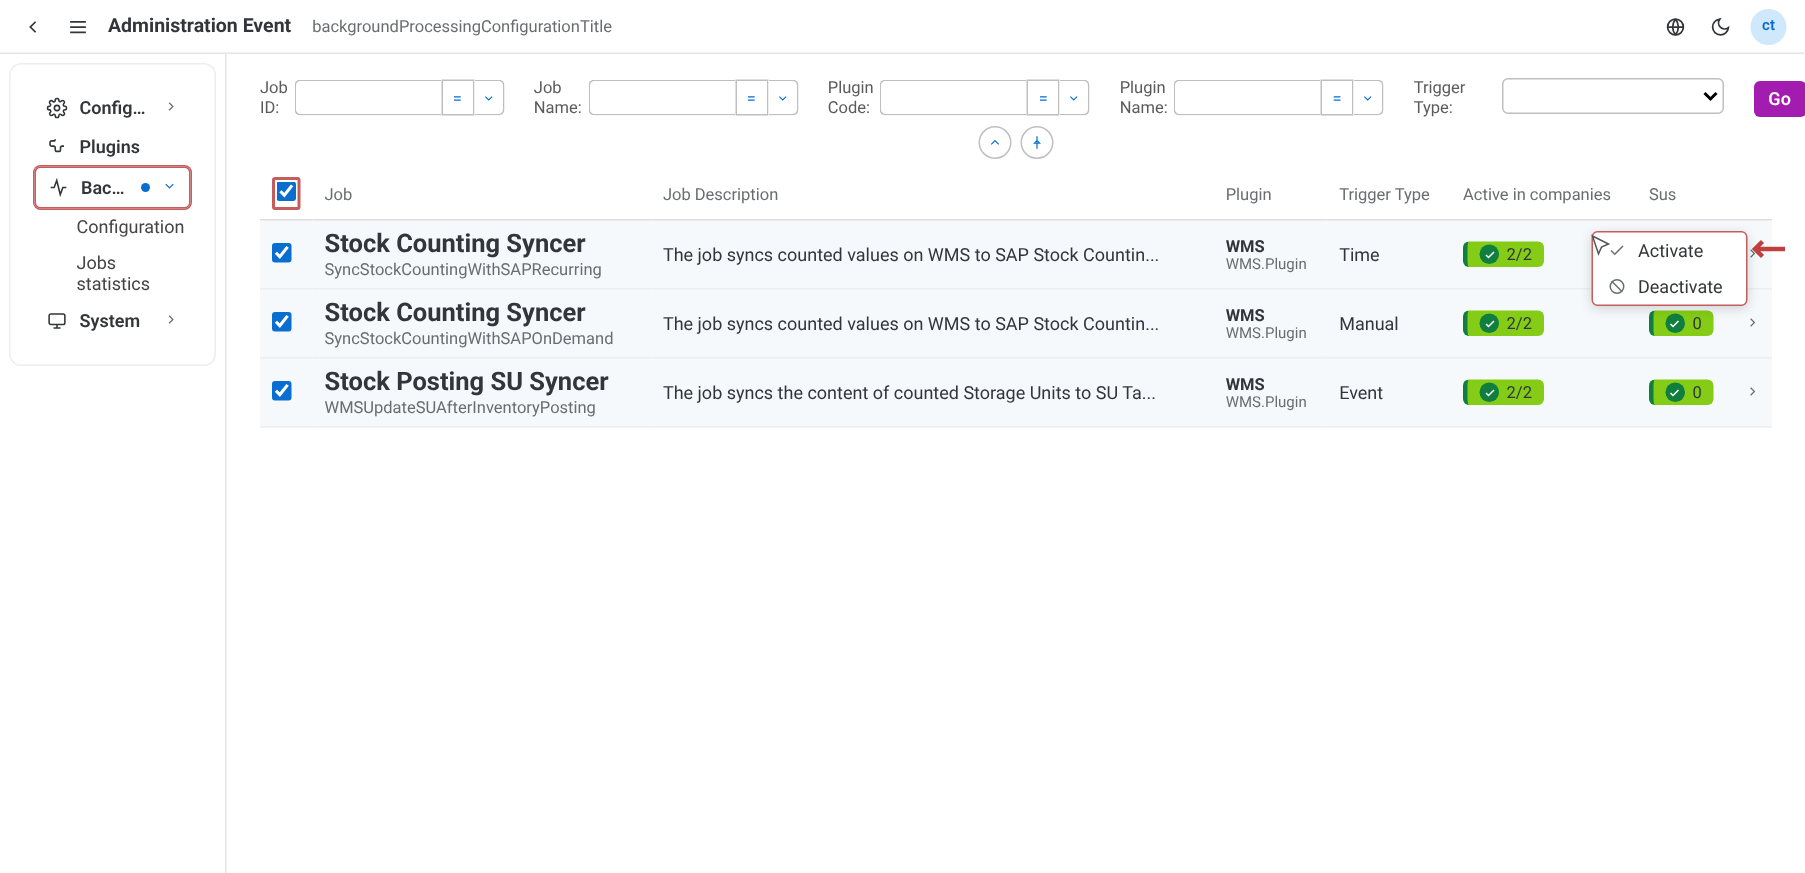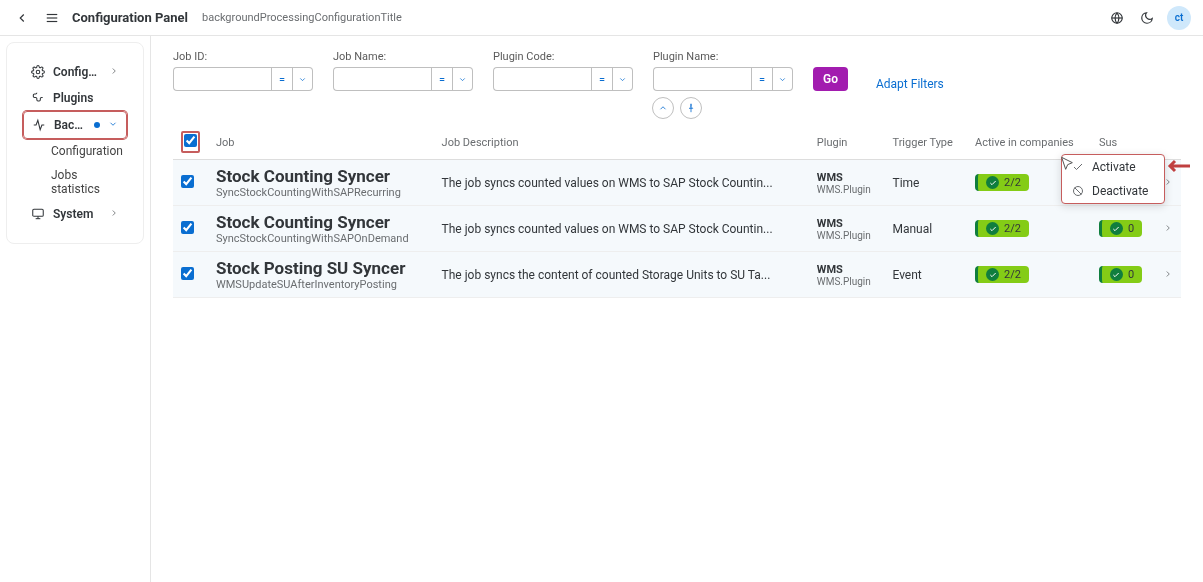--- a/index.html
+++ b/index.html
@@ -20,21 +20,21 @@
   .sb-item .chev{color:#6a6d70;}
   .sb-item-sel{border:1px solid #c65d5d;box-shadow:0 0 0 1px #c65d5d;}
   .sb-dot{width:6px;height:6px;border-radius:50%;background:#0a6ed1;margin-left:2px;}
   .sb-sub{padding:5px 8px 5px 28px;color:#444;font-size:12px;cursor:pointer;border-radius:4px;}
   .sb-icon{width:14px;height:14px;flex-shrink:0;}
   .sb-icon svg{width:14px;height:14px;stroke:#32363a;fill:none;stroke-width:1.8;}
 
   .content{flex:1;padding:14px 22px;overflow:auto;}
   .page-title{font-size:20px;font-weight:700;margin-bottom:14px;}
   .filters{display:flex;align-items:flex-end;gap:20px;margin-bottom:6px;}
-  .filter{display:flex;flex-direction:column;gap:4px;}
+  .filter{display:flex;flex-direction:row;gap:4px;}
   .filter-lbl{font-size:11px;color:#5b5b5b;}
   .filter-input-wrap{display:flex;align-items:center;}
   .f-input{border:1px solid #bfbfbf;border-right:none;border-radius:4px 0 0 4px;height:24px;width:98px;padding:0 6px;font-size:11px;}
   .f-op{border:1px solid #bfbfbf;height:24px;width:22px;display:flex;align-items:center;justify-content:center;font-size:11px;color:#0a6ed1;background:#fff;}
   .f-dd{border:1px solid #bfbfbf;border-left:none;height:24px;width:20px;border-radius:0 4px 4px 0;display:flex;align-items:center;justify-content:center;background:#fff;}
   .f-select{border:1px solid #bfbfbf;border-radius:4px;height:24px;width:168px;padding:0 6px;font-size:11px;background:#fff;}
   .go-btn{background:#a21caf;color:#fff;border:none;border-radius:4px;height:24px;padding:0 10px;font-size:12px;font-weight:600;cursor:pointer;}
   .adapt{color:#0a6ed1;font-size:12px;margin-left:8px;cursor:pointer;}
   .exp-row{display:flex;justify-content:center;gap:6px;margin-top:2px;}
   .round-btn{width:22px;height:22px;border:1px solid #bfbfbf;border-radius:50%;background:#fff;display:flex;align-items:center;justify-content:center;cursor:pointer;color:#0a6ed1;}
@@ -74,21 +74,21 @@
         <polyline points="15 18 9 12 15 6"></polyline>
       </svg>
   </div>
   <div class="tb-icon">
     <svg viewBox="0 0 24 24">
         <line x1="3" y1="6" x2="21" y2="6"></line>
         <line x1="3" y1="12" x2="21" y2="12"></line>
         <line x1="3" y1="18" x2="21" y2="18"></line>
       </svg>
   </div>
-  <span class="tb-title">Configuration Panel</span>
+  <span class="tb-title">Administration Event</span>
   <span class="tb-sub">backgroundProcessingConfigurationTitle</span>
   <div class="tb-spacer"></div>
   <div class="tb-icon">
     <svg viewBox="0 0 24 24">
         <circle cx="12" cy="12" r="9"></circle>
         <line x1="3" y1="12" x2="21" y2="12"></line>
         <path d="M12 3a14 14 0 0 1 0 18M12 3a14 14 0 0 0 0 18"></path>
       </svg>
   </div>
   <div class="tb-icon">
@@ -188,20 +188,24 @@
         <span class="filter-lbl">Plugin Name:</span>
         <div class="filter-input-wrap">
           <input class="f-input" style="">
           <div class="f-op">=</div>
           <div class="f-dd">
               <svg width="9" height="9" viewBox="0 0 24 24" fill="none" stroke="#0a6ed1" stroke-width="2">
                 <polyline points="6 9 12 15 18 9"></polyline>
               </svg>
             </div>
         </div>
+      </div>
+      <div class="filter">
+        <span class="filter-lbl">Trigger Type:</span>
+        <select class="f-select"></select>
       </div>
       <button class="go-btn">Go</button>
       <span class="adapt">Adapt Filters</span>
     </div>
 
     <div class="exp-row">
       <div class="round-btn">
           <svg width="10" height="10" viewBox="0 0 24 24" fill="none" stroke="currentColor" stroke-width="2">
             <polyline points="18 15 12 9 6 15"></polyline>
           </svg>

